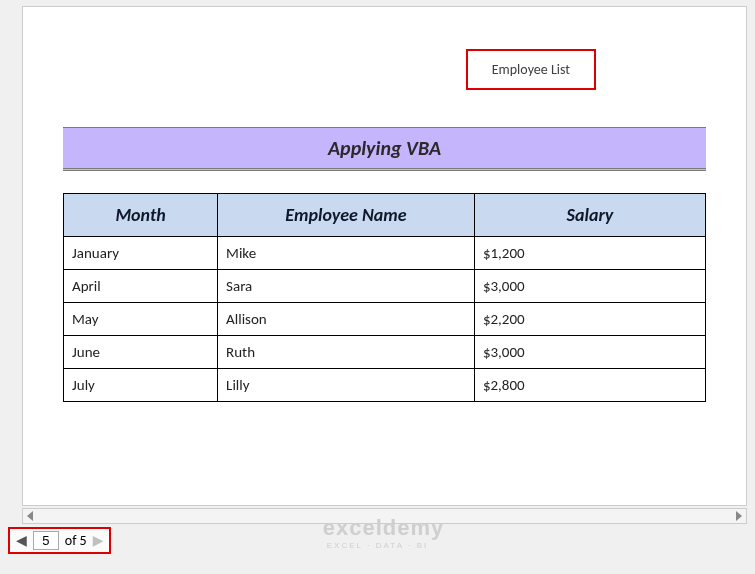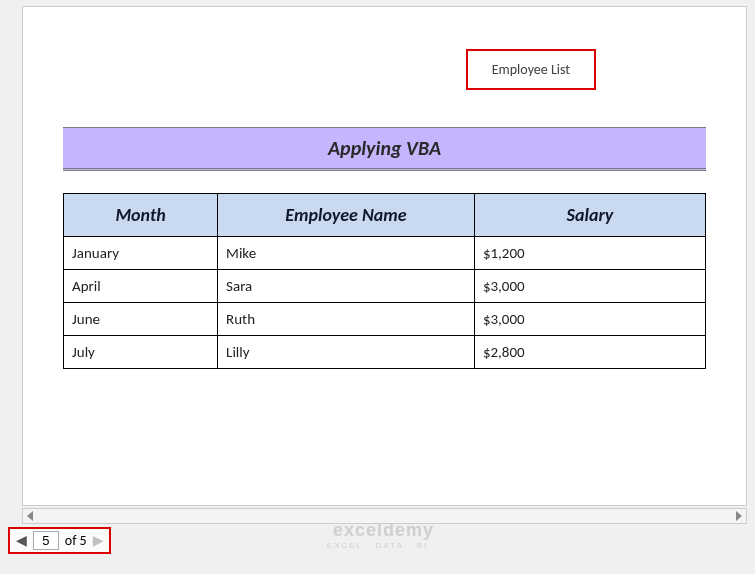--- a/index.html
+++ b/index.html
@@ -121,21 +121,21 @@
     }
     .watermark {
       position: absolute;
       bottom: 24px;
       left: 50%;
       transform: translateX(-50%);
       text-align: center;
       color: #cfcfcf;
       font-family: Arial, sans-serif;
     }
-    .watermark .wm-main { font-size: 18px; font-weight: bold; letter-spacing: 1px; margin-left: 12px; }
+    .watermark .wm-main { font-size: 22px; font-weight: bold; letter-spacing: 1px; margin-left: 12px; }
     .watermark .wm-sub { font-size: 8px; letter-spacing: 2px; }
   </style>
 </head>
 <body>
 
 <div class="page-area">
 
   <div class="header-text">Employee List</div>
 
   <div class="title-band">Applying VBA</div>
@@ -153,20 +153,25 @@
         <td>January</td>
         <td>Mike</td>
         <td>$1,200</td>
       </tr>
       <tr>
         <td>April</td>
         <td>Sara</td>
         <td>$3,000</td>
       </tr>
       <tr>
+        <td>May</td>
+        <td>Allison</td>
+        <td>$2,200</td>
+      </tr>
+      <tr>
         <td>June</td>
         <td>Ruth</td>
         <td>$3,000</td>
       </tr>
       <tr>
         <td>July</td>
         <td>Lilly</td>
         <td>$2,800</td>
       </tr>
     </tbody>

